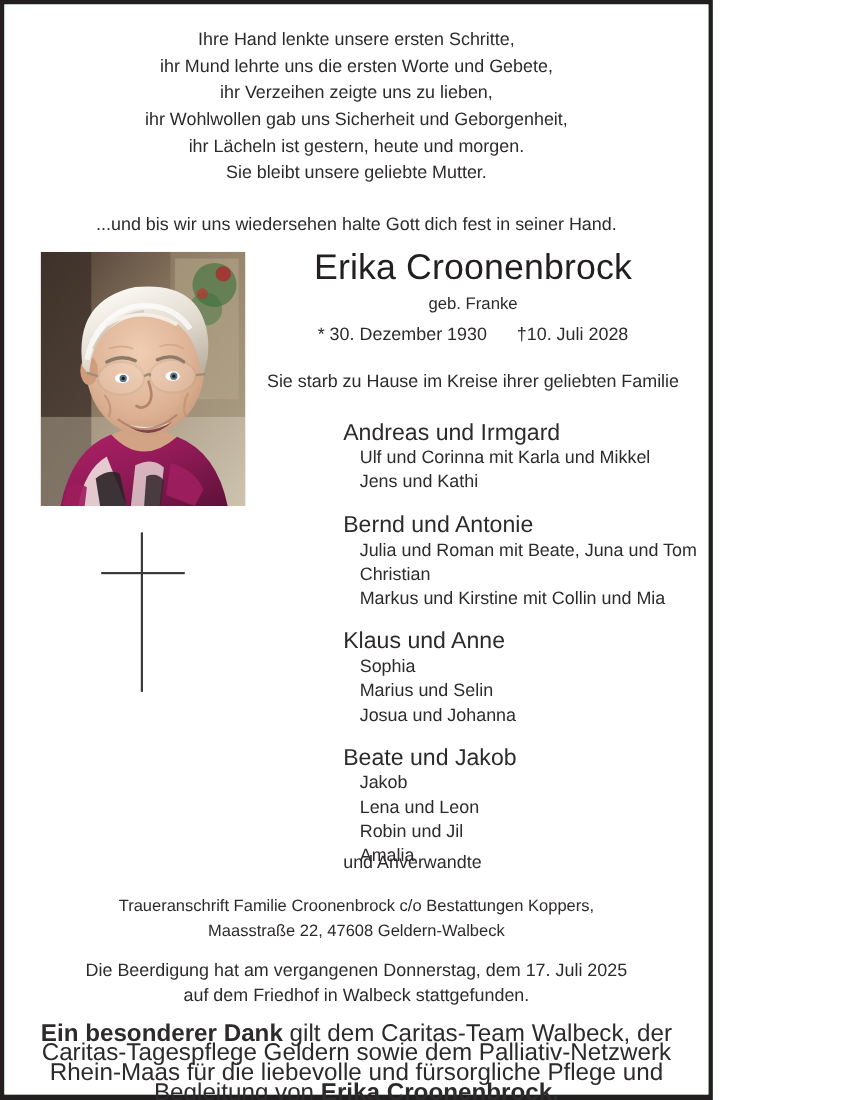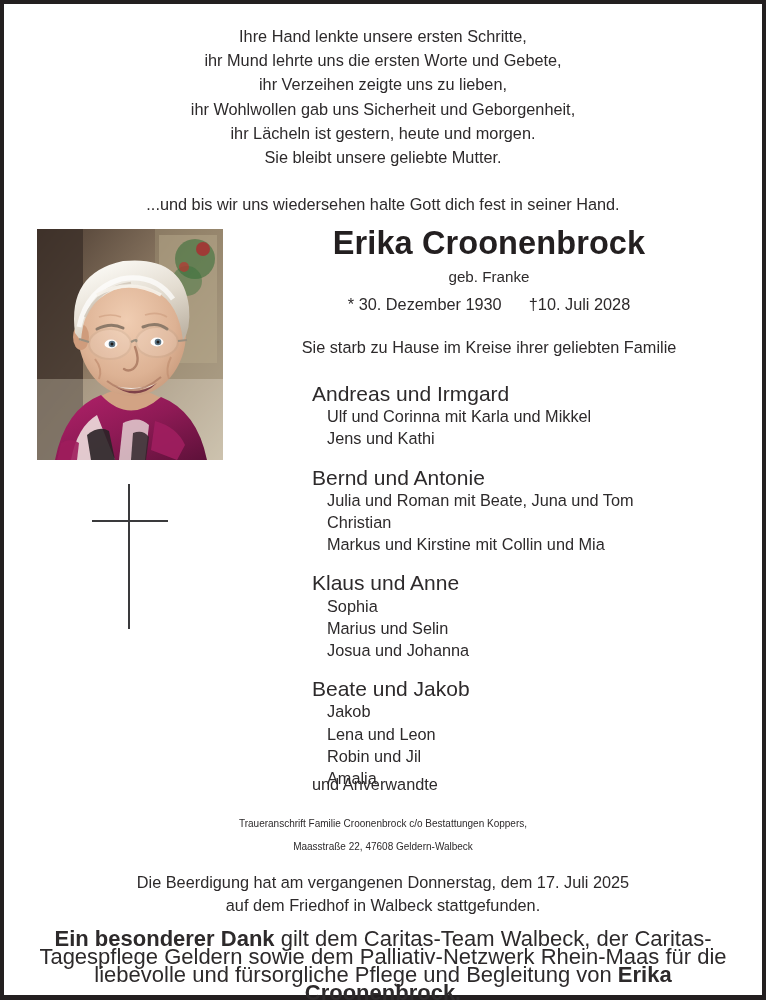--- a/index.html
+++ b/index.html
@@ -11,21 +11,21 @@
     width: 766px;
     height: 1000px;
     overflow: hidden;
     font-family: "Liberation Sans", sans-serif;
     color: #231f20;
   }
 
   .page {
     position: relative;
     box-sizing: border-box;
-    width: 766px;
+    width: 648px;
     height: 1000px;
     background: #86efac;
     border-top: 4px solid #231f20;
     border-bottom: 5px solid #231f20;
     border-left: 4px solid #231f20;
     border-right: 4px solid #231f20;
   }
 
   .inner {
     position: relative;
@@ -97,21 +97,21 @@
   .name-block {
     position: absolute;
     left: 230px;
     right: 18px;
     top: 220px;
     text-align: center;
   }
   .deceased-name {
     font-size: 32.5px;
     line-height: 38px;
-    font-weight: 700;
+    font-weight: 400;
     letter-spacing: 0.1px;
     color: #231f20;
   }
   .maiden-name {
     margin-top: 5px;
     font-size: 15.2px;
     line-height: 20px;
     color: #2d2a2b;
   }
   .life-dates {
@@ -160,21 +160,21 @@
 
   
   .footer {
     position: absolute;
     left: 14px;
     right: 14px;
     top: 809px;
     text-align: center;
   }
   .address-block {
-    font-size: 10px;
+    font-size: 15px;
     line-height: 22.5px;
     color: #2d2a2b;
   }
   .burial-block {
     margin-top: 13px;
     font-size: 16.3px;
     line-height: 22.5px;
     color: #2d2a2b;
   }
   .thanks-block {

